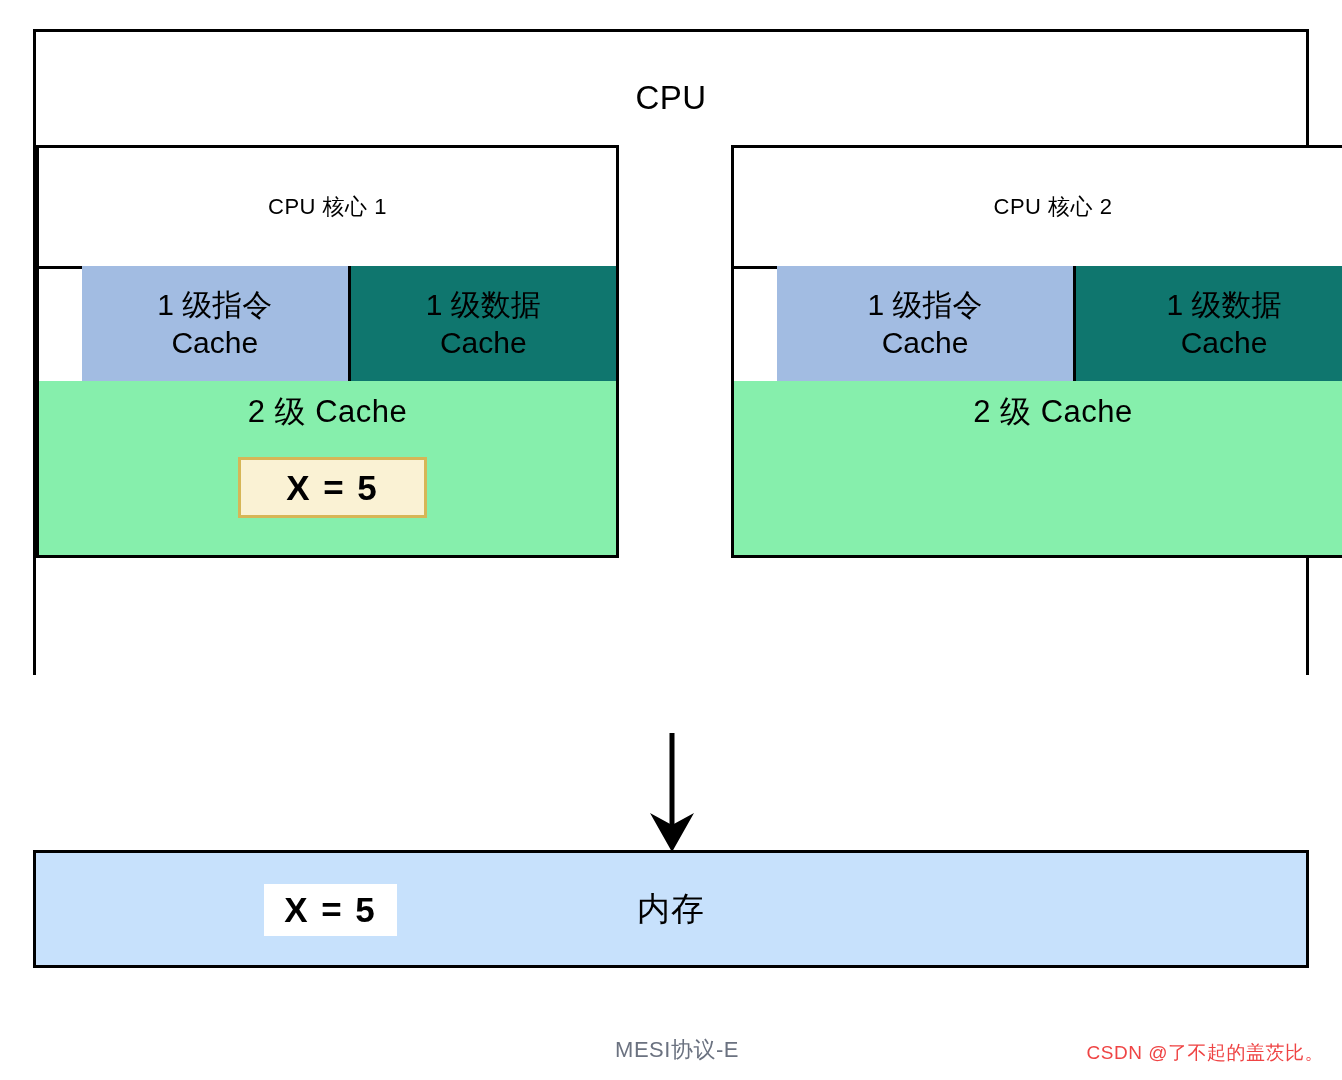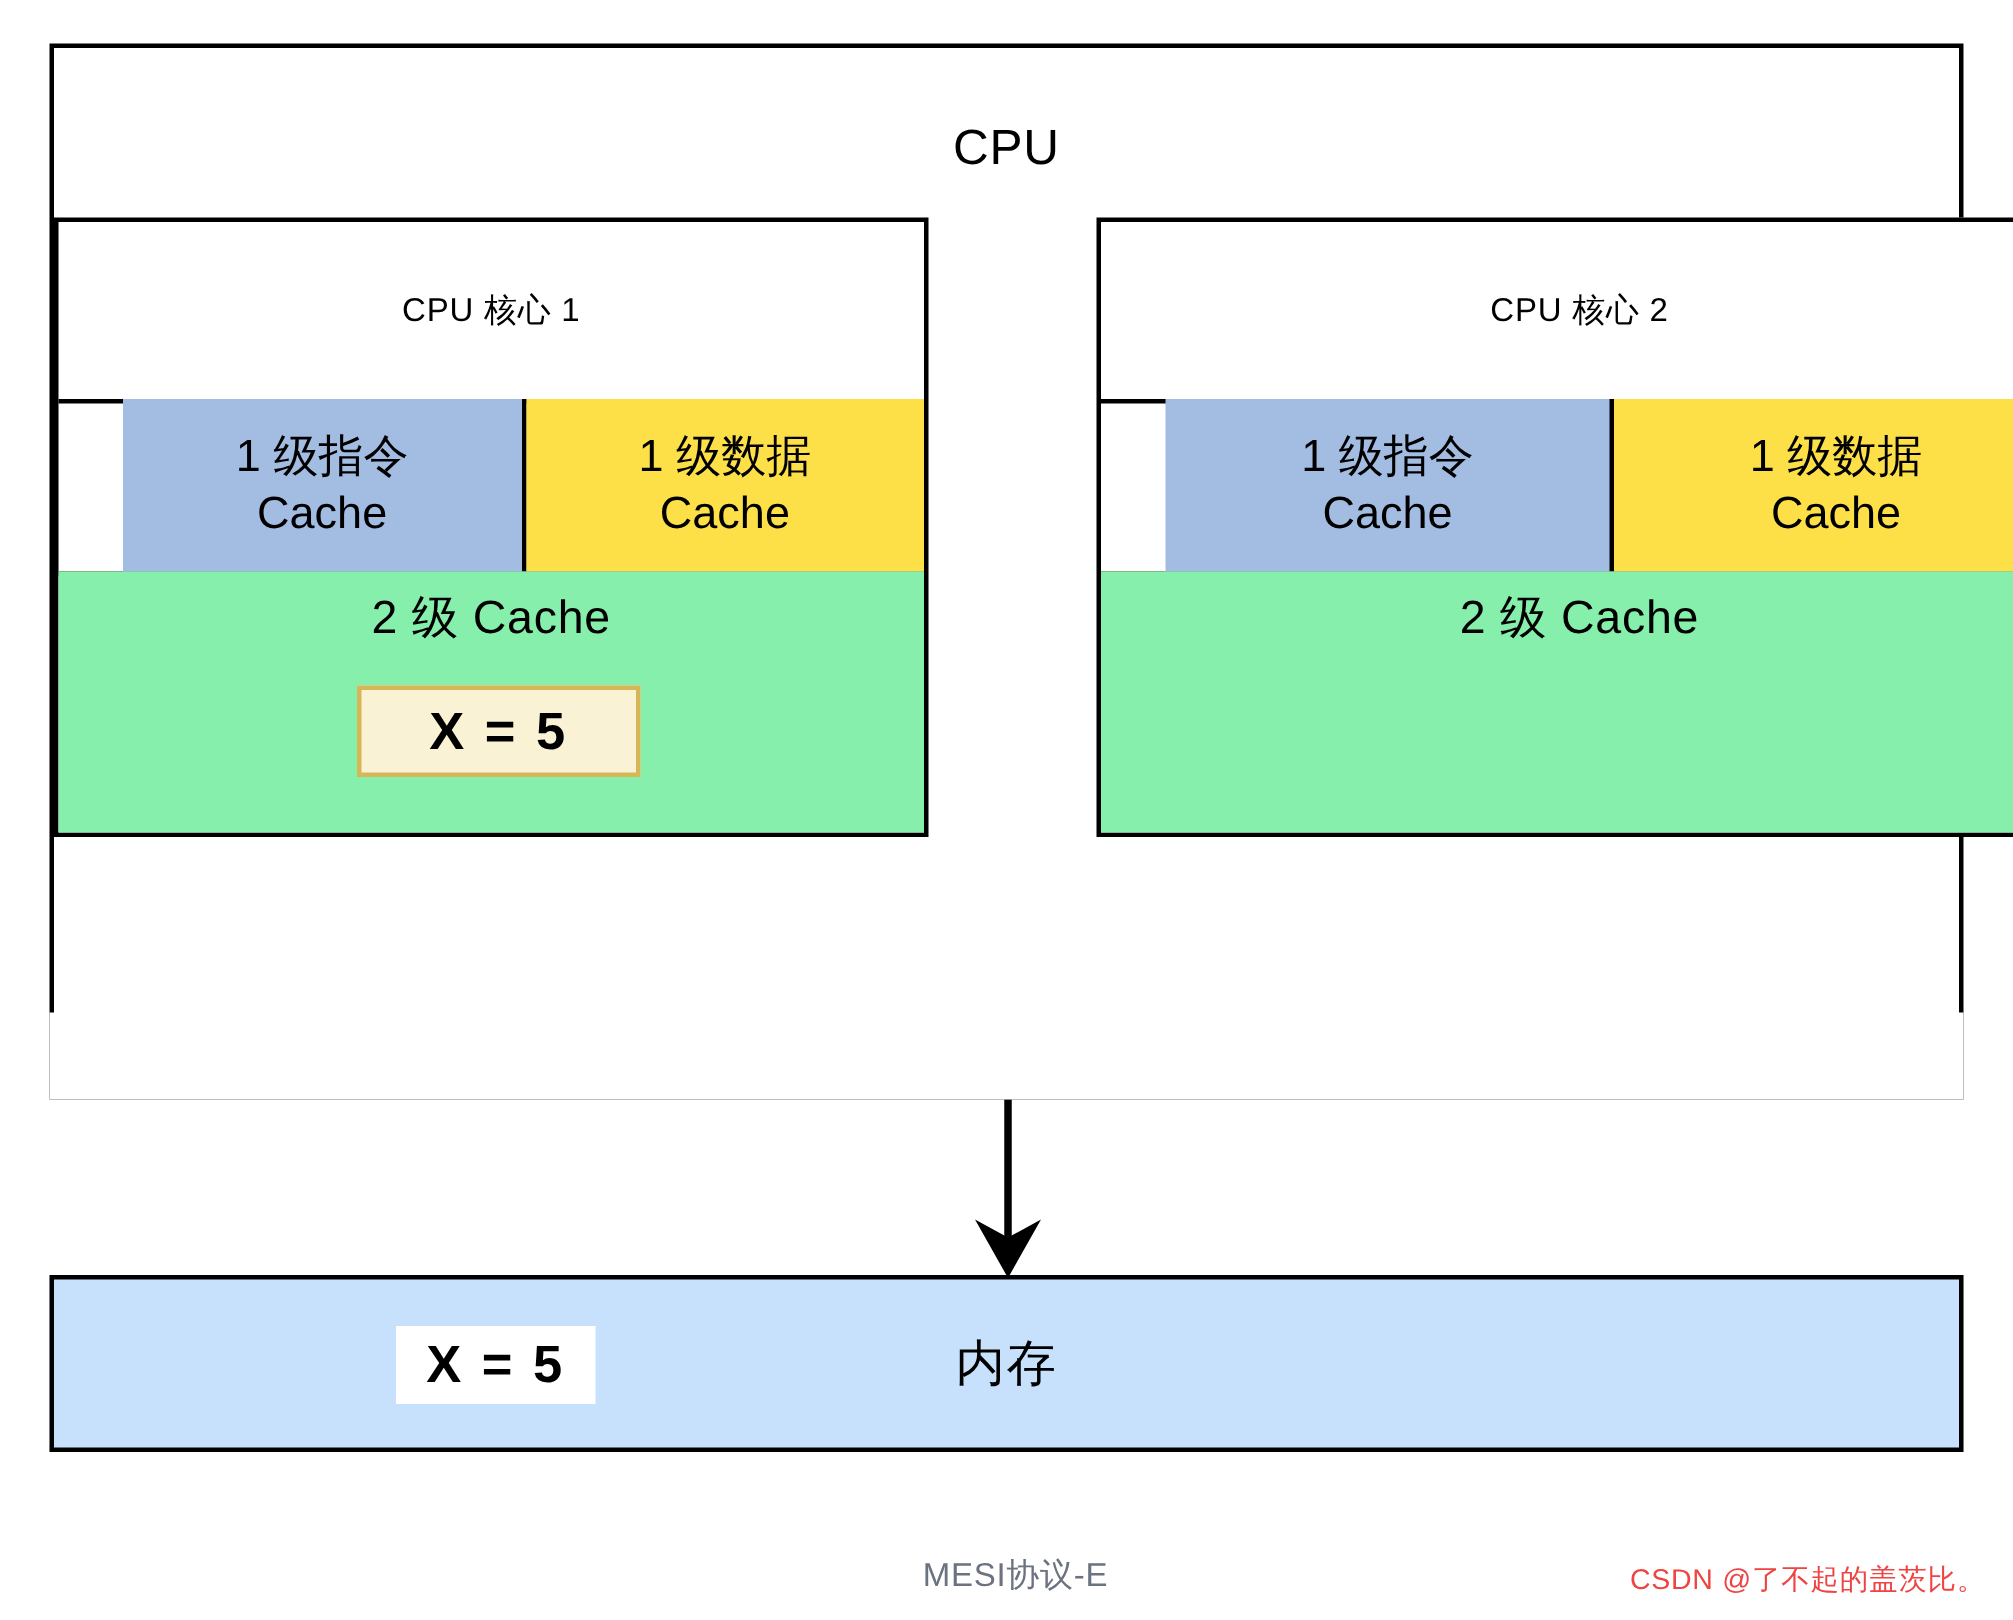--- a/index.html
+++ b/index.html
@@ -81,21 +81,21 @@
     font-size: 30px;
     line-height: 38px;
     text-align: center;
   }
   .l1-cell.instr {
     background: #A2BCE2;
     border-right: 3px solid #000000;
     margin-left: 43px;
   }
   .l1-cell.data {
-    background: #fde047;
+    background: #0f766e;
   }
 
   
   .l2-cell {
     position: absolute;
     top: 233px; left: 0; right: 0; bottom: 0;
     background: #86efac;
   }
   .l2-label {
     position: absolute;

